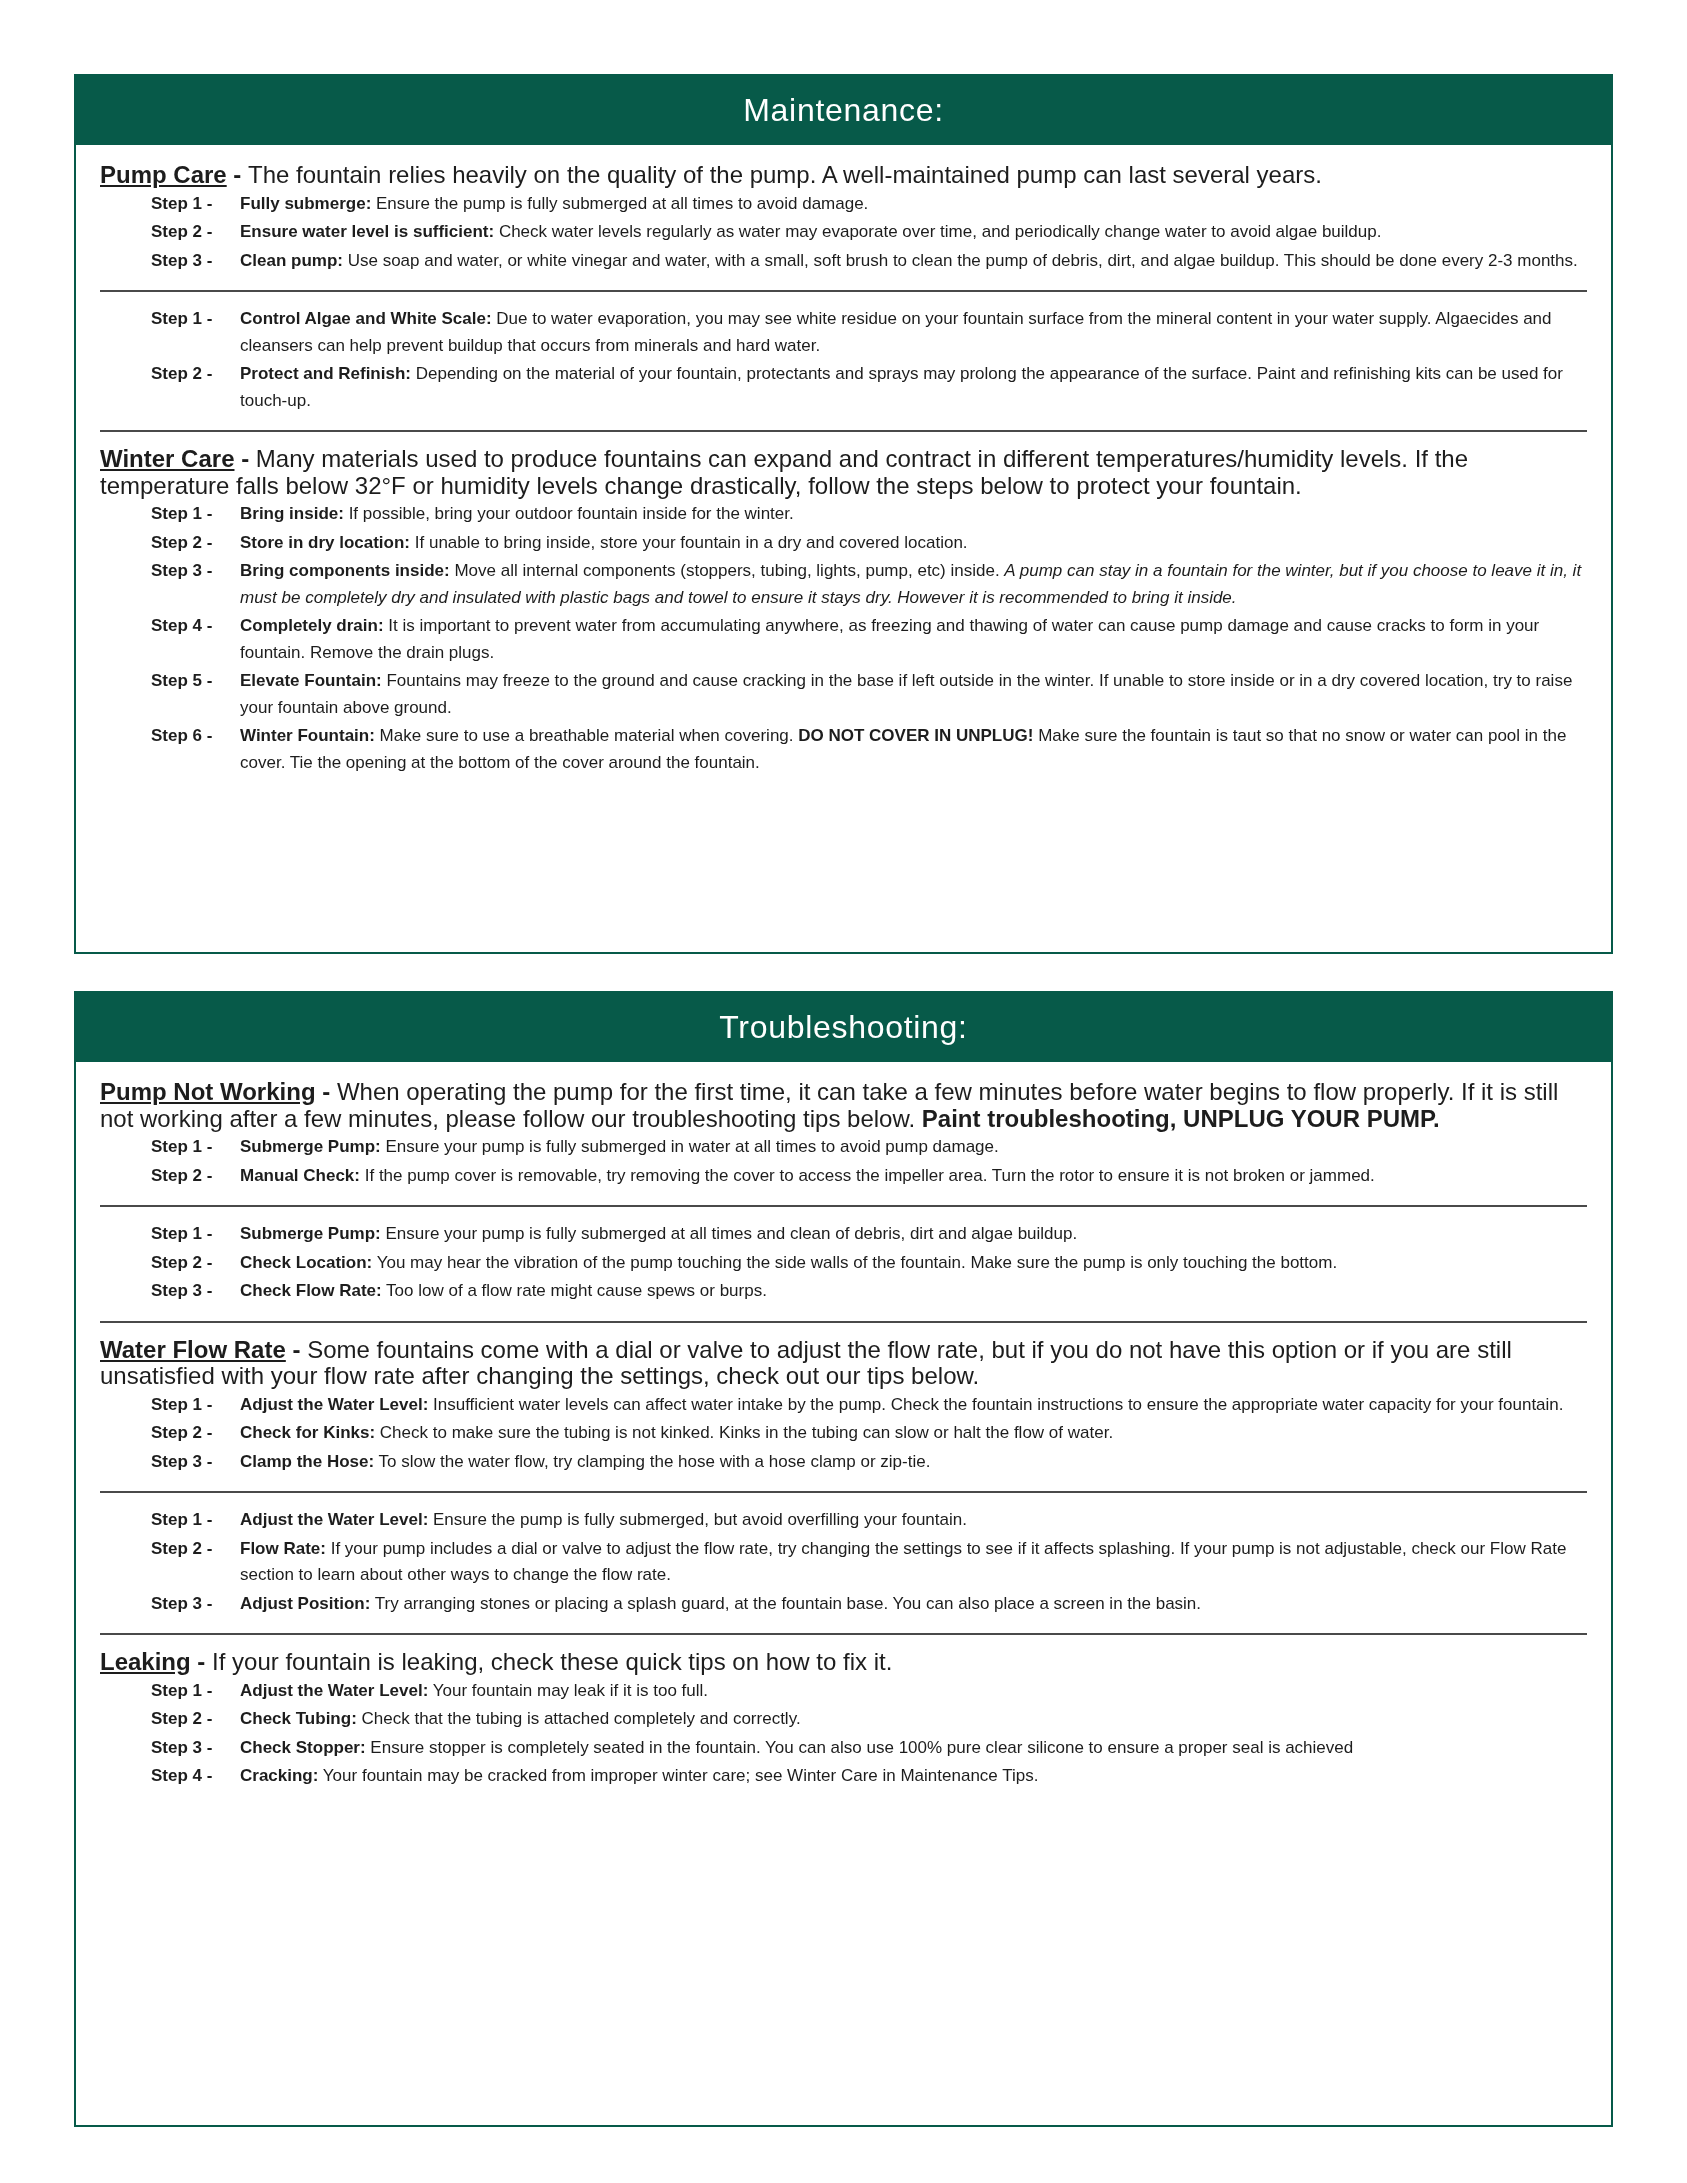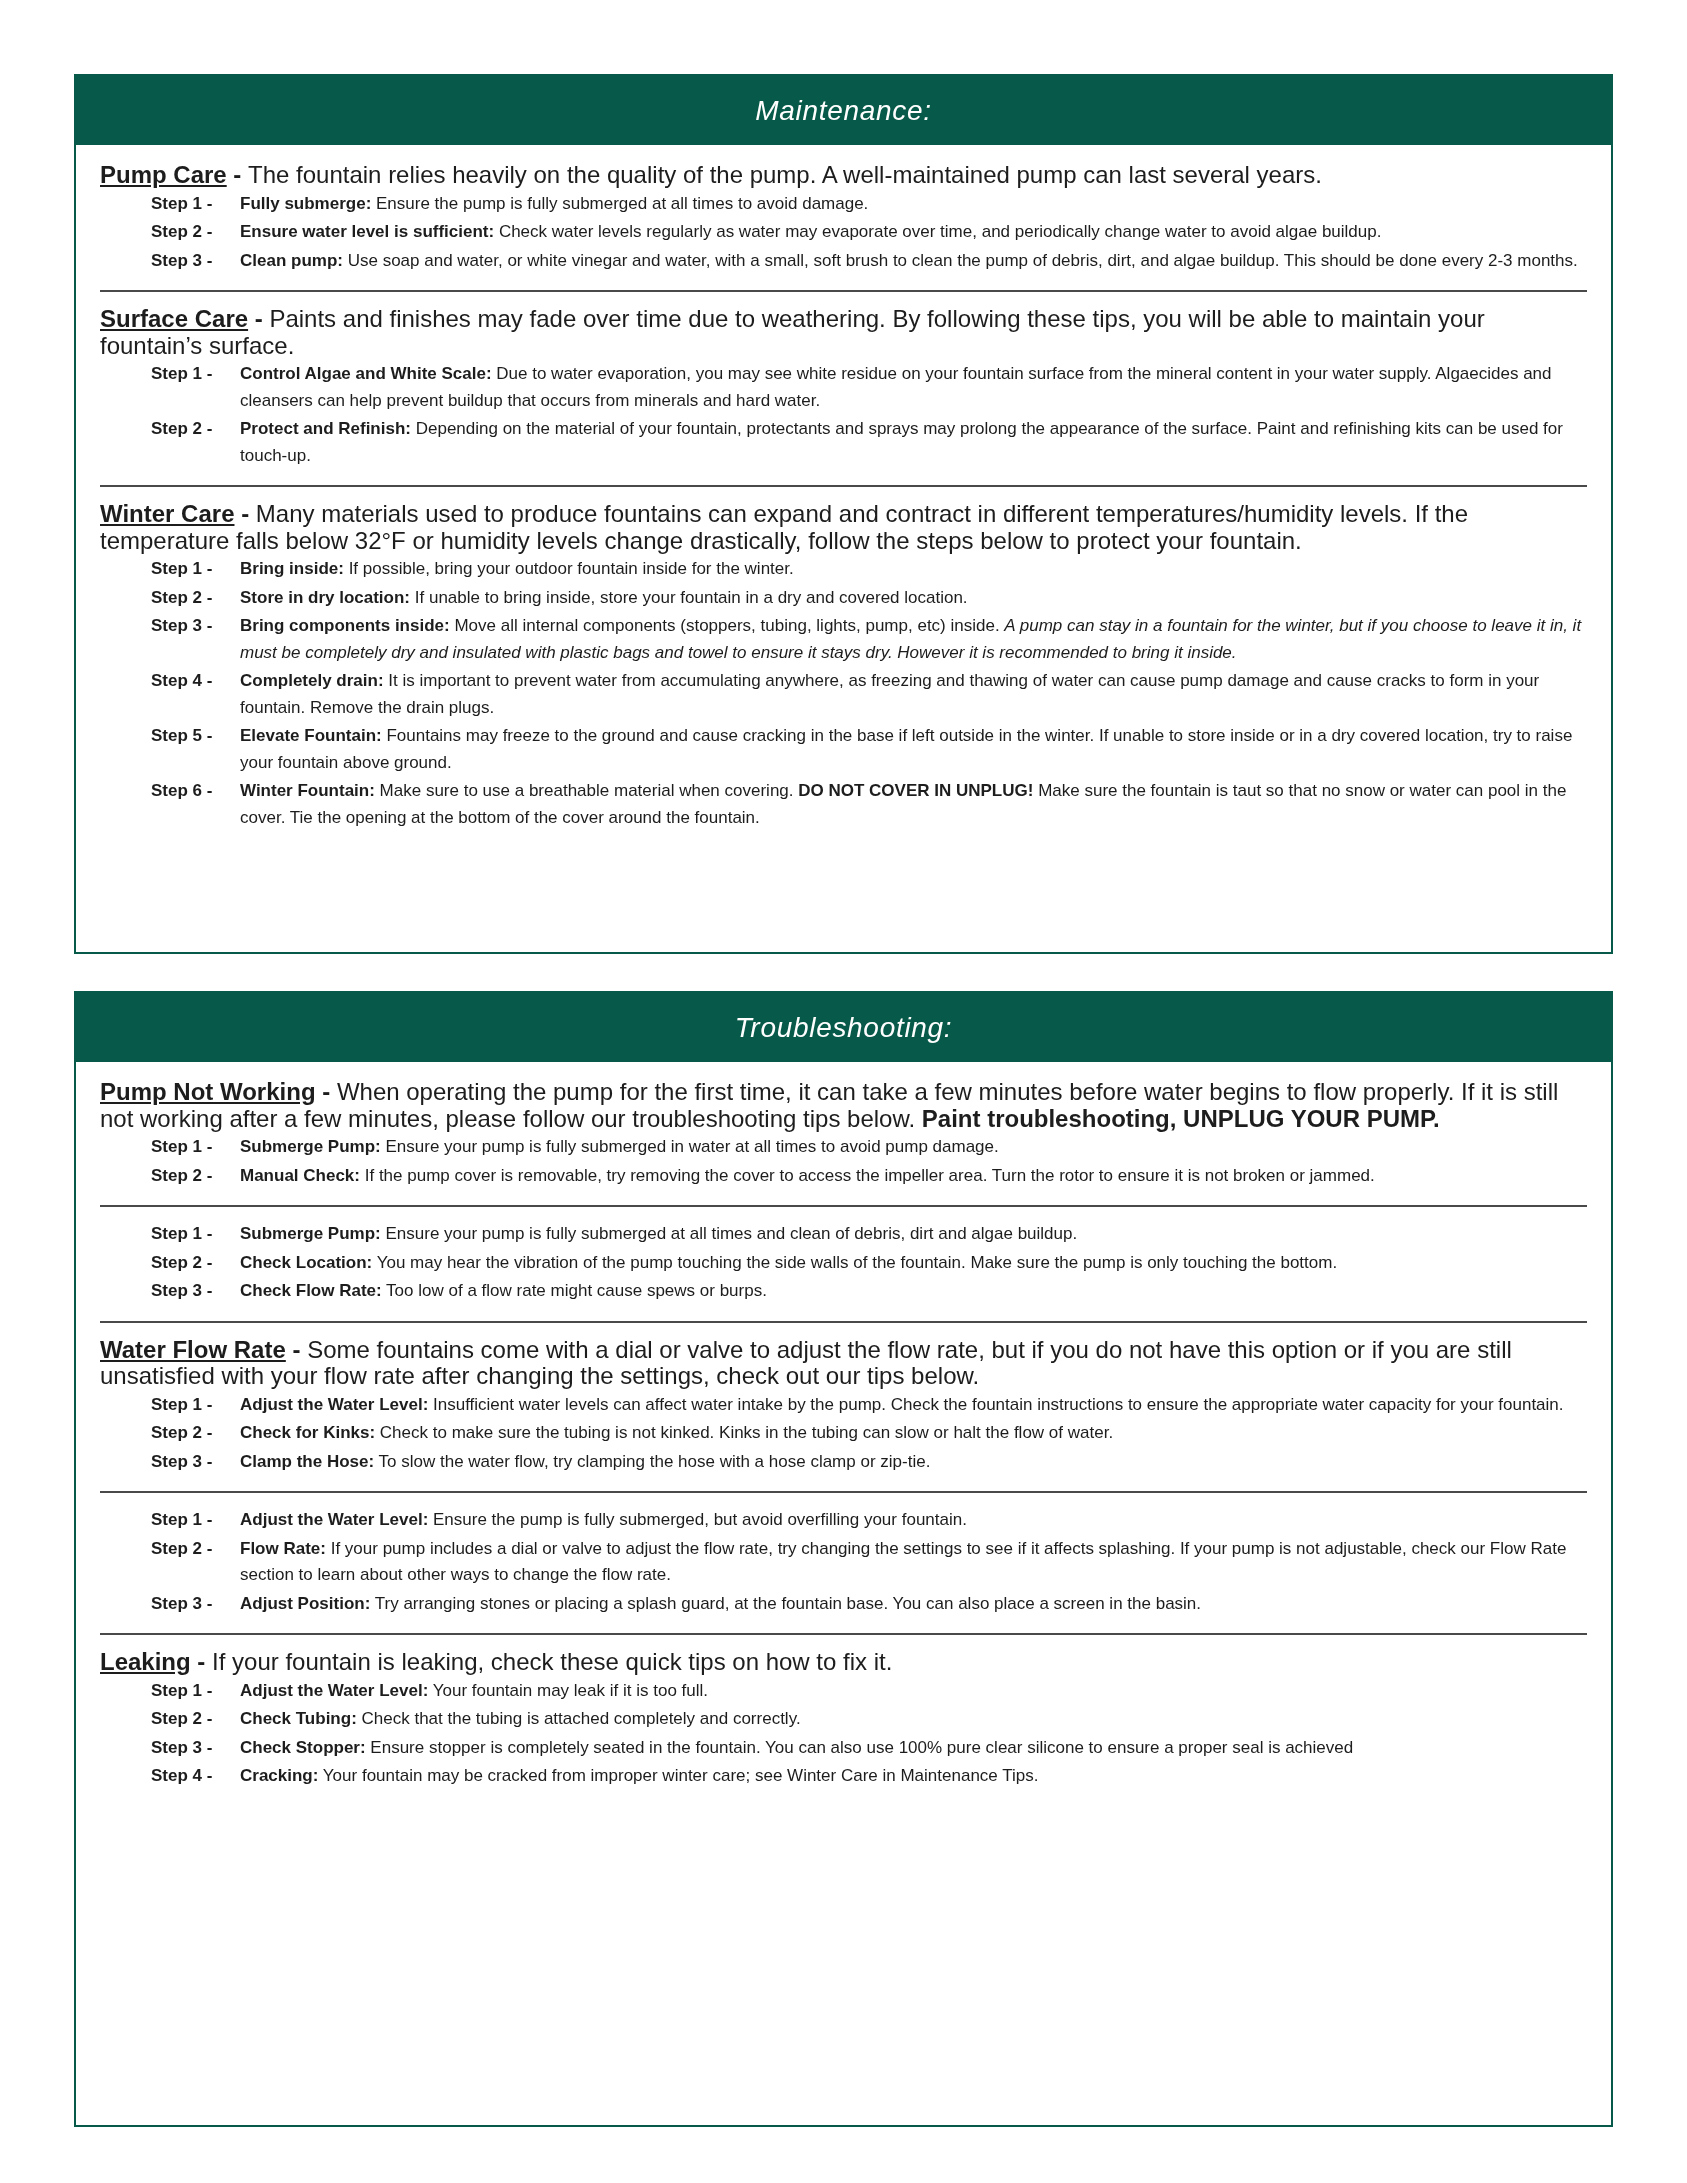--- a/index.html
+++ b/index.html
@@ -16,21 +16,21 @@
   .box{
     position:absolute;left:74px;width:1539px;background:#fff;
     border:2px solid var(--green);box-sizing:border-box;overflow:hidden;
   }
   .box1{top:74px;height:880px;}
   .box2{top:991px;height:1136px;}
   .bar{
     height:69px;background:var(--green);
     display:flex;align-items:center;justify-content:center;
   }
-  .bar span{color:#ffffff;font-size:28px;font-weight:500;letter-spacing:0.7px;font-style:italic;}
+  .bar span{color:#ffffff;font-size:32px;font-weight:500;letter-spacing:0.7px;}
   .content{padding:17px 24px 0 24px;}
   .intro{margin:0;font-size:24px;line-height:26.5px;}
   .heading{font-weight:bold;text-decoration:underline;}
   .hsep{font-weight:bold;}
   .step{display:flex;padding-left:51px;margin-top:2px;font-size:17px;line-height:26.5px;}
   .step-label{flex:0 0 89px;font-weight:bold;}
   .step-body{flex:1;}
   .divider{height:2px;background:var(--divider);margin:16px 0 14px 0;}
   .b{font-weight:bold;}
   .i{font-style:italic;}
@@ -55,21 +55,20 @@
             <span class="step-label">Step 2 -</span>
             <span class="step-body"><span class="b ">Ensure water level is sufficient:</span><span> Check water levels regularly as water may evaporate over time, and periodically change water to avoid algae buildup.</span></span>
           </div>
           <div class="step">
             <span class="step-label">Step 3 -</span>
             <span class="step-body"><span class="b ">Clean pump:</span><span> Use soap and water, or white vinegar and water, with a small, soft brush to clean the pump of debris, dirt, and algae buildup. This should be done every 2-3 months.</span></span>
           </div>
         </div>
         <div class="divider"></div>
         <div class="group">
-          <p class="intro"><span class="heading">Surface Care</span><span class="hsep"> - </span><span>Paints and finishes may fade over time due to weathering. By following these tips, you will be able to maintain your fountain’s surface.</span></p>
           <div class="step">
             <span class="step-label">Step 1 -</span>
             <span class="step-body"><span class="b ">Control Algae and White Scale:</span><span> Due to water evaporation, you may see white residue on your fountain surface from the mineral content in your water supply. Algaecides and cleansers can help prevent buildup that occurs from minerals and hard water.</span></span>
           </div>
           <div class="step">
             <span class="step-label">Step 2 -</span>
             <span class="step-body"><span class="b ">Protect and Refinish:</span><span> Depending on the material of your fountain, protectants and sprays may prolong the appearance of the surface. Paint and refinishing kits can be used for touch-up.</span></span>
           </div>
         </div>
         <div class="divider"></div>

